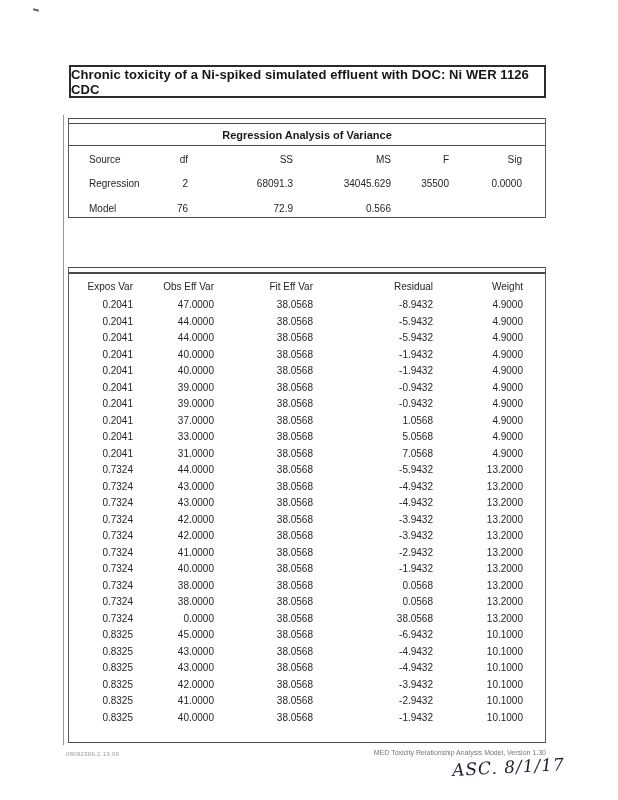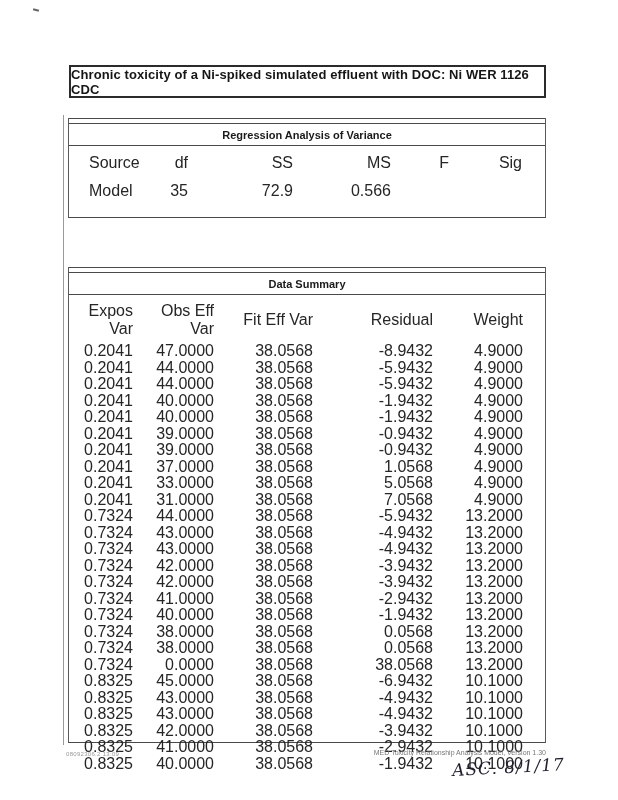--- a/index.html
+++ b/index.html
@@ -24,21 +24,21 @@
     border-left:1px solid #5a5a5a; border-right:1px solid #5a5a5a; border-bottom:1px solid #4a4a4a;
     background:#fff;
   }
   .anova   { top:118px; height:100px; }
   .summary { top:267px; height:476px; }
 
   .double-rule { height:4px; border-top:1px solid #4a4a4a; border-bottom:1px solid #4a4a4a; }
   .single-rule { border-top:1px solid #4a4a4a; }
   .section h2 { margin:5px 0 4px 0; text-align:center; font-size:11px; font-weight:bold; color:#1a1a1a; }
 
-  table { width:100%; border-collapse:collapse; table-layout:fixed; font-size:16px; color:#262626; }
+  table { width:100%; border-collapse:collapse; table-layout:fixed; font-size:10px; color:#262626; }
   th { font-weight:normal; text-align:right; }
   td { text-align:right; }
 
   .anova table { margin-bottom:6px; }
   .anova th { padding:8px 0 6px 0; }
   .anova tbody td { height:25px; padding:0; }
   .anova th:first-child, .anova td:first-child { text-align:left; padding-left:20px; }
   .anova th:last-child,  .anova td:last-child  { padding-right:23px;text-align:right; }
 
   .summary th { padding:7px 0 5px 0;margin-top:18px; }
@@ -82,34 +82,41 @@
           <th>Source</th>
           <th>df</th>
           <th>SS</th>
           <th>MS</th>
           <th>F</th>
           <th>Sig</th>
         </tr>
       </thead>
     <tbody>
         <tr>
+          <td>Regression</td>
+          <td>2</td>
+          <td>68091.3</td>
+          <td>34045.629</td>
+          <td>35500</td>
+          <td>0.0000</td>
+        </tr>
+        <tr>
           <td>Model</td>
-          <td>35</td>
+          <td>76</td>
           <td>72.9</td>
           <td>0.566</td>
           <td></td>
           <td></td>
         </tr>
       </tbody>
   </table>
 </section>
 
 <section class="section summary">
   <div class="double-rule"></div>
-  <h2>Data Summary</h2>
   <div class="single-rule"></div>
   <table>
     <colgroup>
       <col style="width:64px">
         <col style="width:81px">
         <col style="width:99px">
       <col style="width:120px">
         <col style="width:112px">
     </colgroup>
     <thead>

